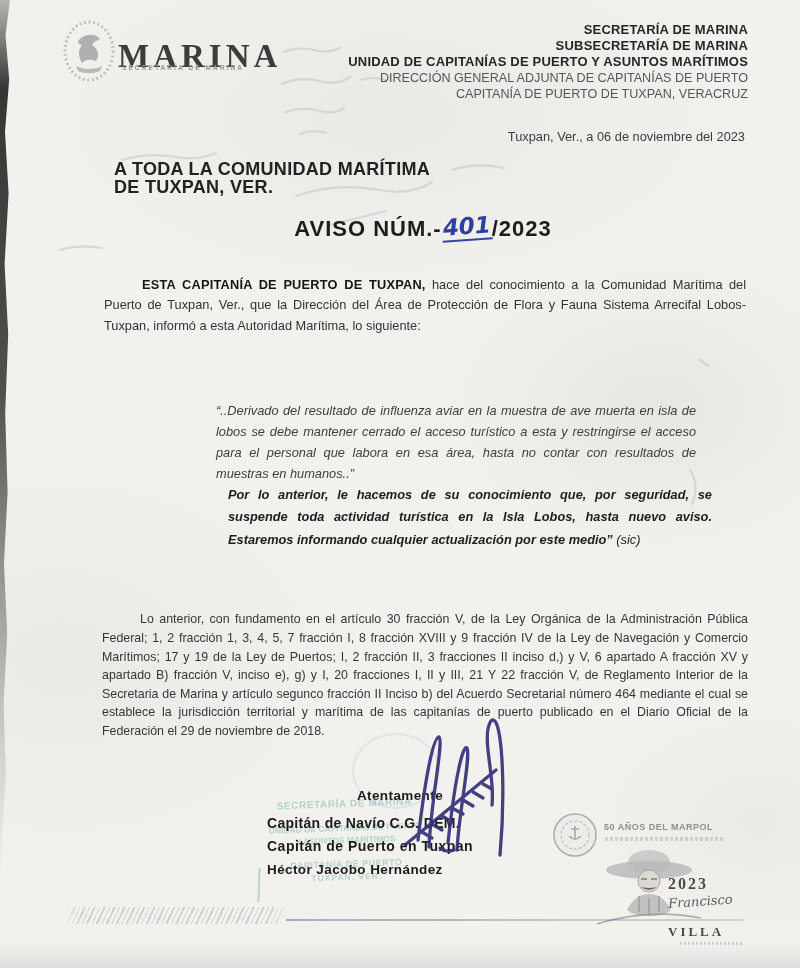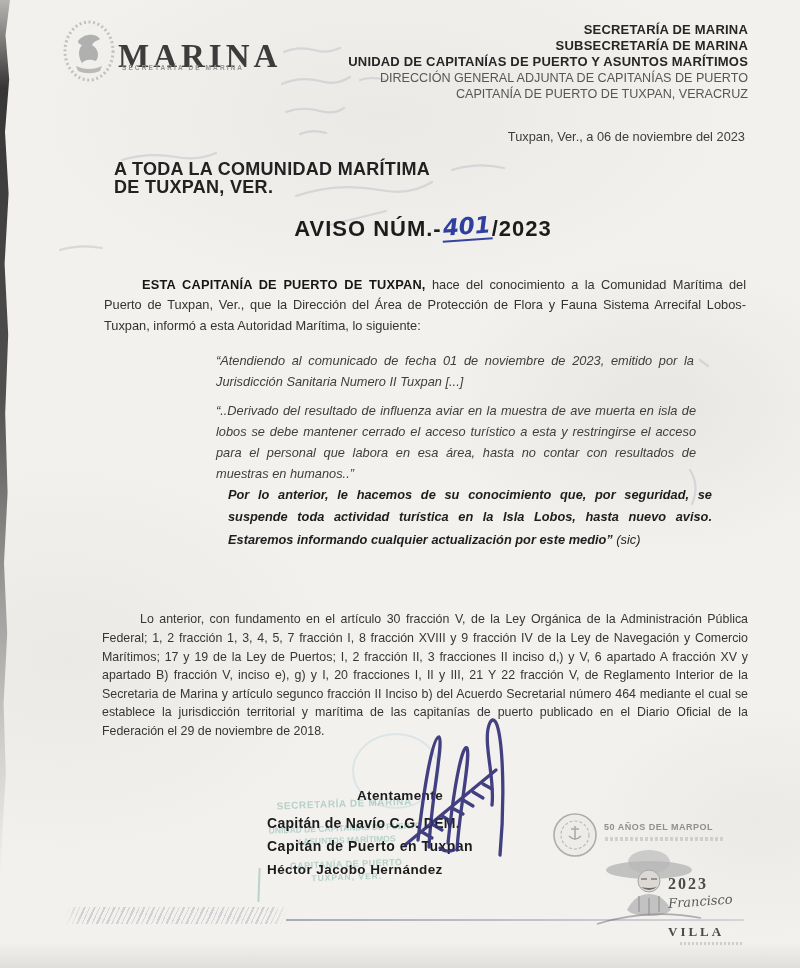--- a/index.html
+++ b/index.html
@@ -133,21 +133,20 @@
     <div>A TODA LA COMUNIDAD MARÍTIMA</div>
     <div>DE TUXPAN, VER.</div>
   </div>
 
   <div class="abs title">
     <span>AVISO NÚM.-</span><span class="aviso-num">401</span><span>/2023</span>
   </div>
 
   <p class="para p1"><span class="lead">ESTA CAPITANÍA DE PUERTO DE TUXPAN,</span><span> hace del conocimiento a la Comunidad Marítima del Puerto de Tuxpan, Ver., que la Dirección del Área de Protección de Flora y Fauna Sistema Arrecifal Lobos-Tuxpan, informó a esta Autoridad Marítima, lo siguiente:</span></p>
 
-  <p class="para quote q1">“Atendiendo al comunicado de fecha 01 de noviembre de 2023, emitido por la Jurisdicción Sanitaria Numero II Tuxpan [...]</p>
   <p class="para quote q2">“..Derivado del resultado de influenza aviar en la muestra de ave muerta en isla de lobos se debe mantener cerrado el acceso turístico a esta y restringirse el acceso para el personal que labora en esa área, hasta no contar con resultados de muestras en humanos..”</p>
 
   <p class="para emph"><span>Por lo anterior, le hacemos de su conocimiento que, por seguridad, se suspende toda actividad turística en la Isla Lobos, hasta nuevo aviso. Estaremos informando cualquier actualización por este medio”</span><span class="sic"> (sic)</span></p>
 
   <p class="para legal">Lo anterior, con fundamento en el artículo 30 fracción V, de la Ley Orgánica de la Administración Pública Federal; 1, 2 fracción 1, 3, 4, 5, 7 fracción I, 8 fracción XVIII y 9 fracción IV de la Ley de Navegación y Comercio Marítimos; 17 y 19 de la Ley de Puertos; I, 2 fracción II, 3 fracciones II inciso d,) y V, 6 apartado A fracción XV y apartado B) fracción V, inciso e), g) y I, 20 fracciones I, II y III, 21 Y 22 fracción V, de Reglamento Interior de la Secretaria de Marina y artículo segunco fracción II Inciso b) del Acuerdo Secretarial número 464 mediante el cual se establece la jurisdicción territorial y marítima de las capitanías de puerto publicado en el Diario Oficial de la Federación el 29 de noviembre de 2018.</p>
 
   <div class="abs stamp">
     <div class="s1">SECRETARÍA DE MARINA</div>
     <div class="s2">UNIDAD DE CAPITANÍAS DE PUERTO</div>
     <div class="s3">Y ASUNTOS MARÍTIMOS</div>

